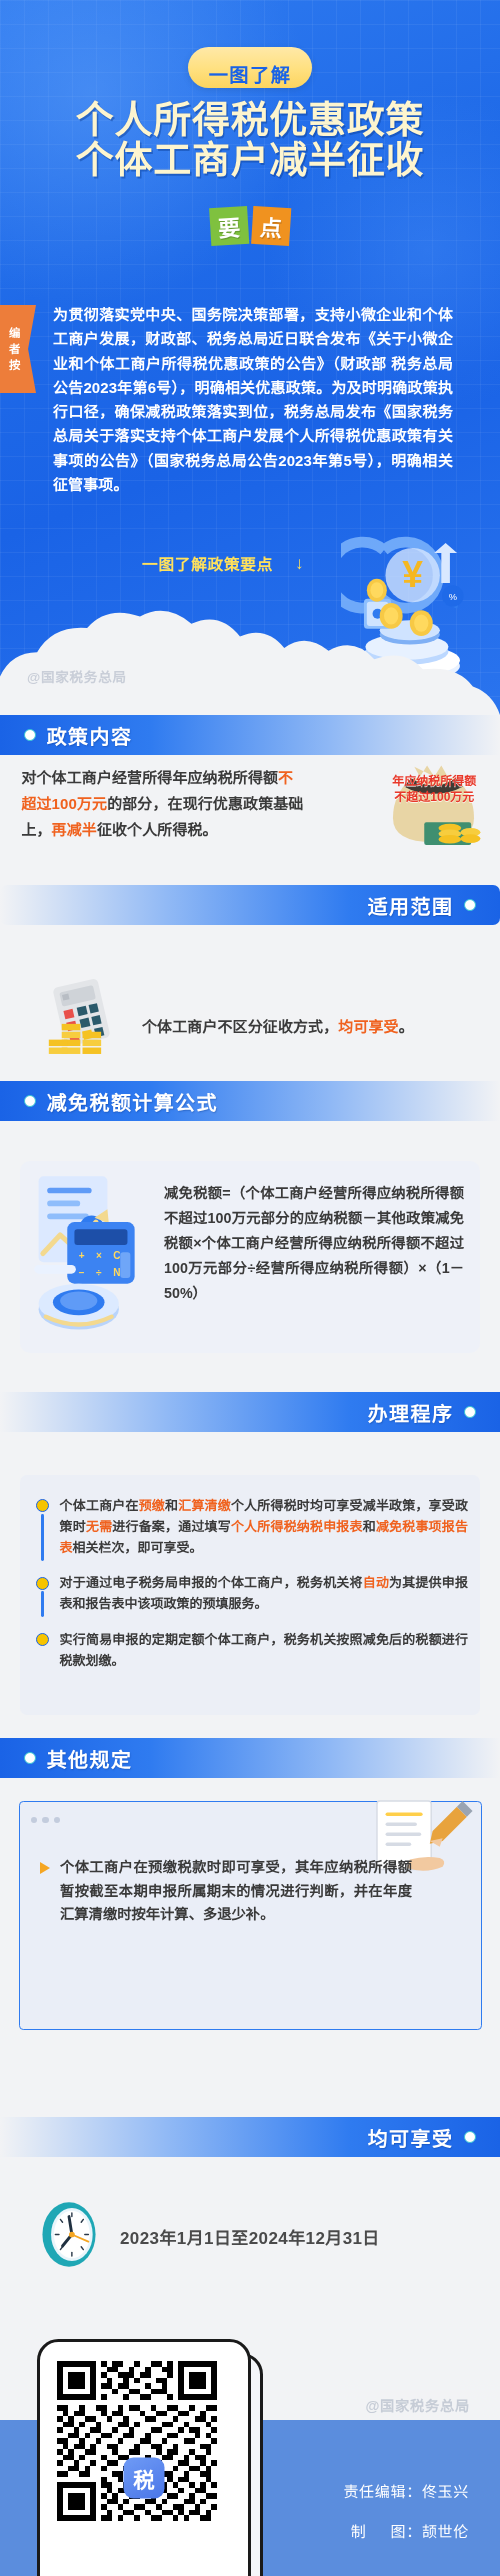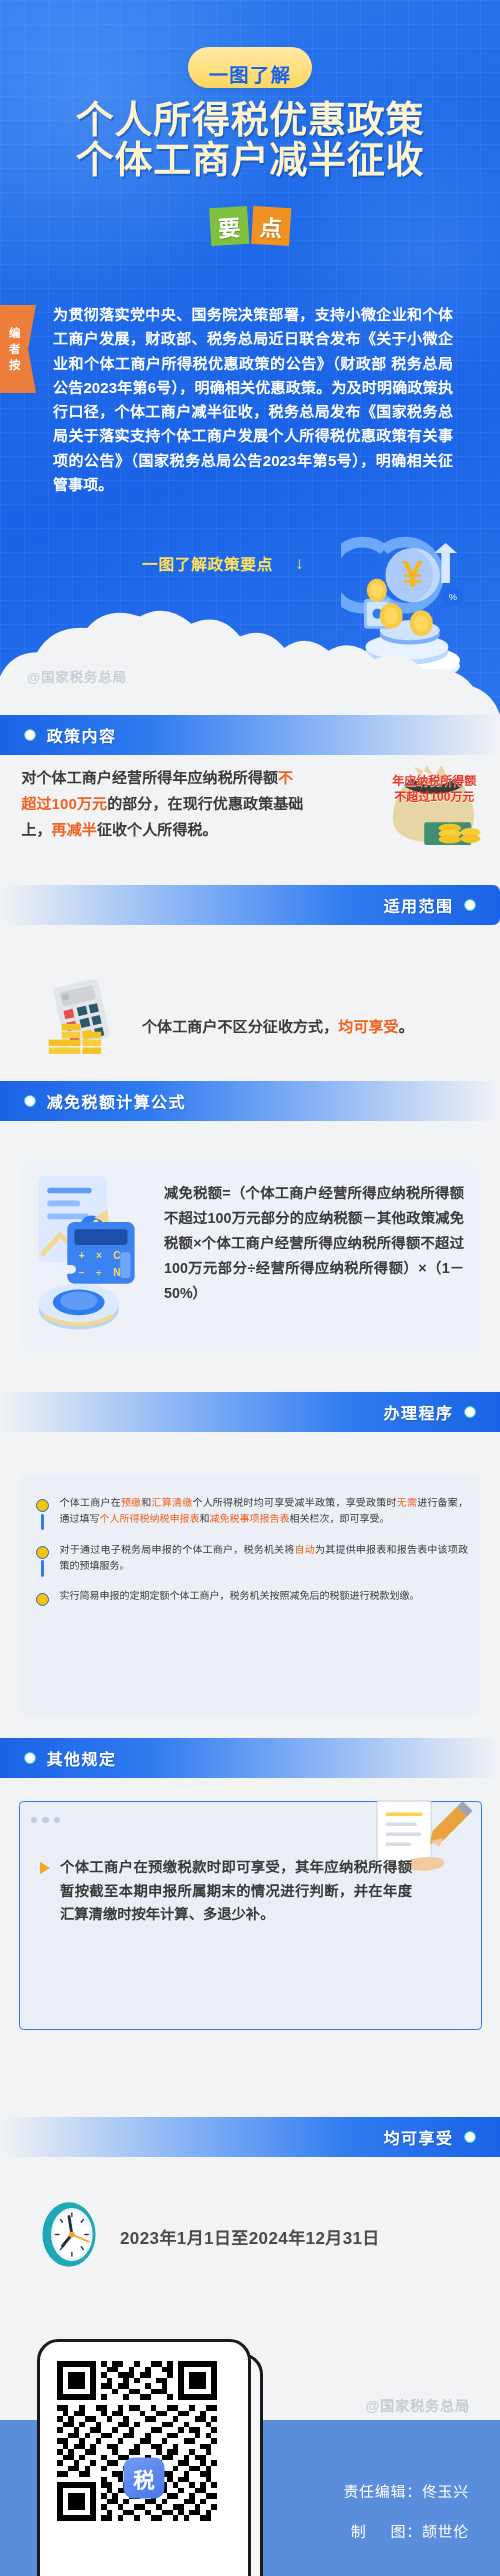--- a/index.html
+++ b/index.html
@@ -110,21 +110,21 @@
   }
   .sec-l{
     background:linear-gradient(90deg,#1a63e6 0%, #2f7bf0 30%, #8fb8f5 66%, #f2f3f5 100%);
     justify-content:flex-start; padding-left:24px;
   }
   .sec-r{
     background:linear-gradient(90deg,#f2f3f5 0%, #8fb8f5 34%, #2f7bf0 70%, #1a63e6 100%);
     justify-content:flex-end; padding-right:24px;
   }
   .sec h2{
-    font-size:16px; font-weight:bold; color:#fff; letter-spacing:1.4px;
+    font-size:20px; font-weight:bold; color:#fff; letter-spacing:1.4px;
     text-shadow:0.7px 1.4px 1.4px rgba(10,50,130,.35);
   }
   .dot{
     width:12px; height:12px; border-radius:50%;
     background:#ffffff; border:1.4px solid #35c6d4; flex:none;
   }
   .sec-l .dot{ margin-right:10.7px; }
   .sec-r .dot{ margin-left:10.7px; }
 
   
@@ -163,21 +163,21 @@
   .brow{ display:flex; gap:9.3px; margin-bottom:14.3px; }
   .bmark{ flex:none; width:14.3px; position:relative; padding-top:4.3px; }
   .bmark .circ{
     width:13px; height:13px; border-radius:50%;
     background:#f7c400; border:1.8px solid #1a63e6; box-sizing:border-box;
   }
   .bmark .line{
     position:absolute; left:5px; top:18.6px; width:2.9px; height:calc(100% - 15.7px);
     background:#2f7bf0; border-radius:1.4px;
   }
-  .btxt{ font-size:10px; line-height:1.62; color:#3a3a3a; font-weight:normal; text-align:justify; }
+  .btxt{ font-size:13px; line-height:1.62; color:#3a3a3a; font-weight:bold; text-align:justify; }
 
   
   .reg-card{
     position:absolute; left:18.6px; top:1801px; width:463px; height:229px;
     background:#eaeef7; border:1.4px solid #2f7bf0; border-radius:4.3px;
   }
   .reg-dots{ position:absolute; left:31px; top:1817px; display:flex; gap:5px; }
   .reg-dots i{ width:6.4px; height:6.4px; border-radius:50%; background:#c3ccdd; display:block; }
   .reglist{ position:absolute; left:40px; top:1856px; width:372px; }
   .regrow{ display:flex; gap:10px; margin-bottom:15.7px; }
@@ -247,21 +247,21 @@
       <div class="kp-tile kp-green">要</div>
       <div class="kp-tile kp-orange">点</div>
     </div>
 
     <div class="note-tab">
       <i>编</i>
       <i>者</i>
       <i>按</i>
     </div>
 
-    <div class="note-body">为贯彻落实党中央、国务院决策部署，支持小微企业和个体工商户发展，财政部、税务总局近日联合发布《关于小微企业和个体工商户所得税优惠政策的公告》（财政部 税务总局公告2023年第6号），明确相关优惠政策。为及时明确政策执行口径，个体工商户减半征收，税务总局发布《国家税务总局关于落实支持个体工商户发展个人所得税优惠政策有关事项的公告》（国家税务总局公告2023年第5号），明确相关征管事项。</div>
+    <div class="note-body">为贯彻落实党中央、国务院决策部署，支持小微企业和个体工商户发展，财政部、税务总局近日联合发布《关于小微企业和个体工商户所得税优惠政策的公告》（财政部 税务总局公告2023年第6号），明确相关优惠政策。为及时明确政策执行口径，确保减税政策落实到位，税务总局发布《国家税务总局关于落实支持个体工商户发展个人所得税优惠政策有关事项的公告》（国家税务总局公告2023年第5号），明确相关征管事项。</div>
 
     <div class="cta">
       <span>一图了解政策要点</span>
       <span class="arw">↓</span>
     </div>
 
     <svg class="coin-art" viewBox="0 0 180 215">
       <ellipse cx="92" cy="190" rx="74" ry="22" fill="#e8f1ff"></ellipse>
       <ellipse cx="92" cy="182" rx="74" ry="22" fill="#ffffff"></ellipse>
       <ellipse cx="92" cy="170" rx="58" ry="18" fill="#bcd8ff"></ellipse>

